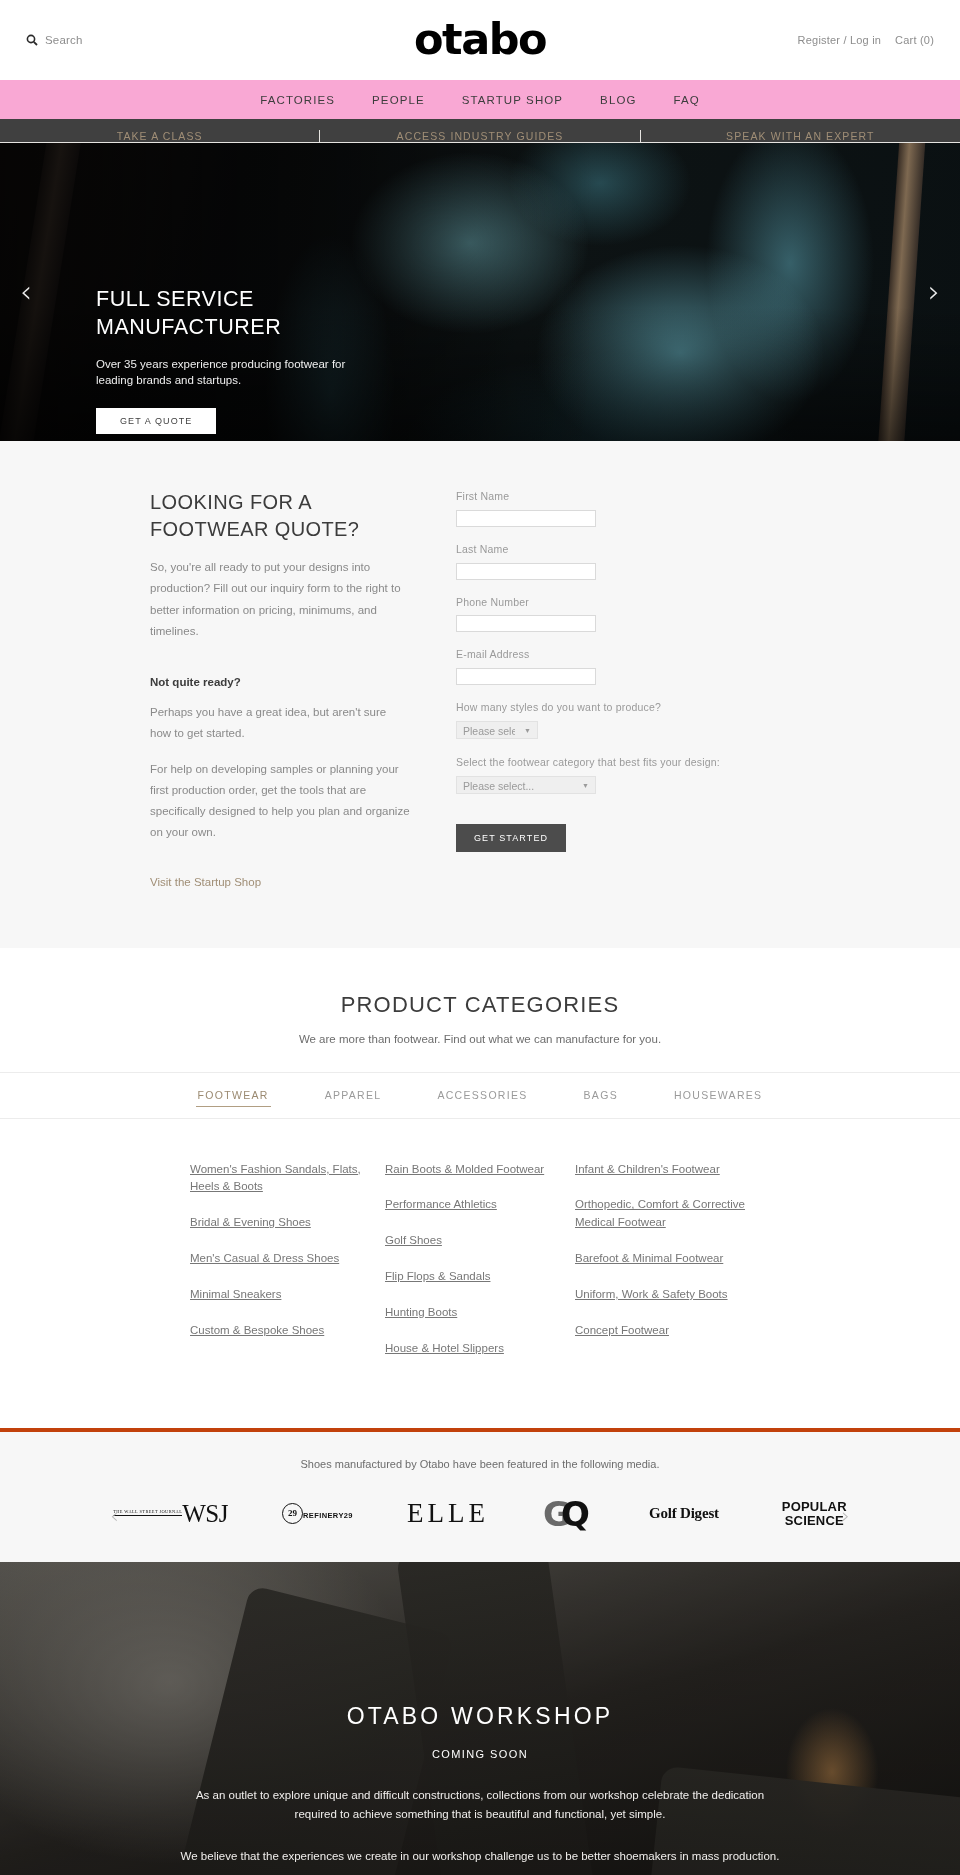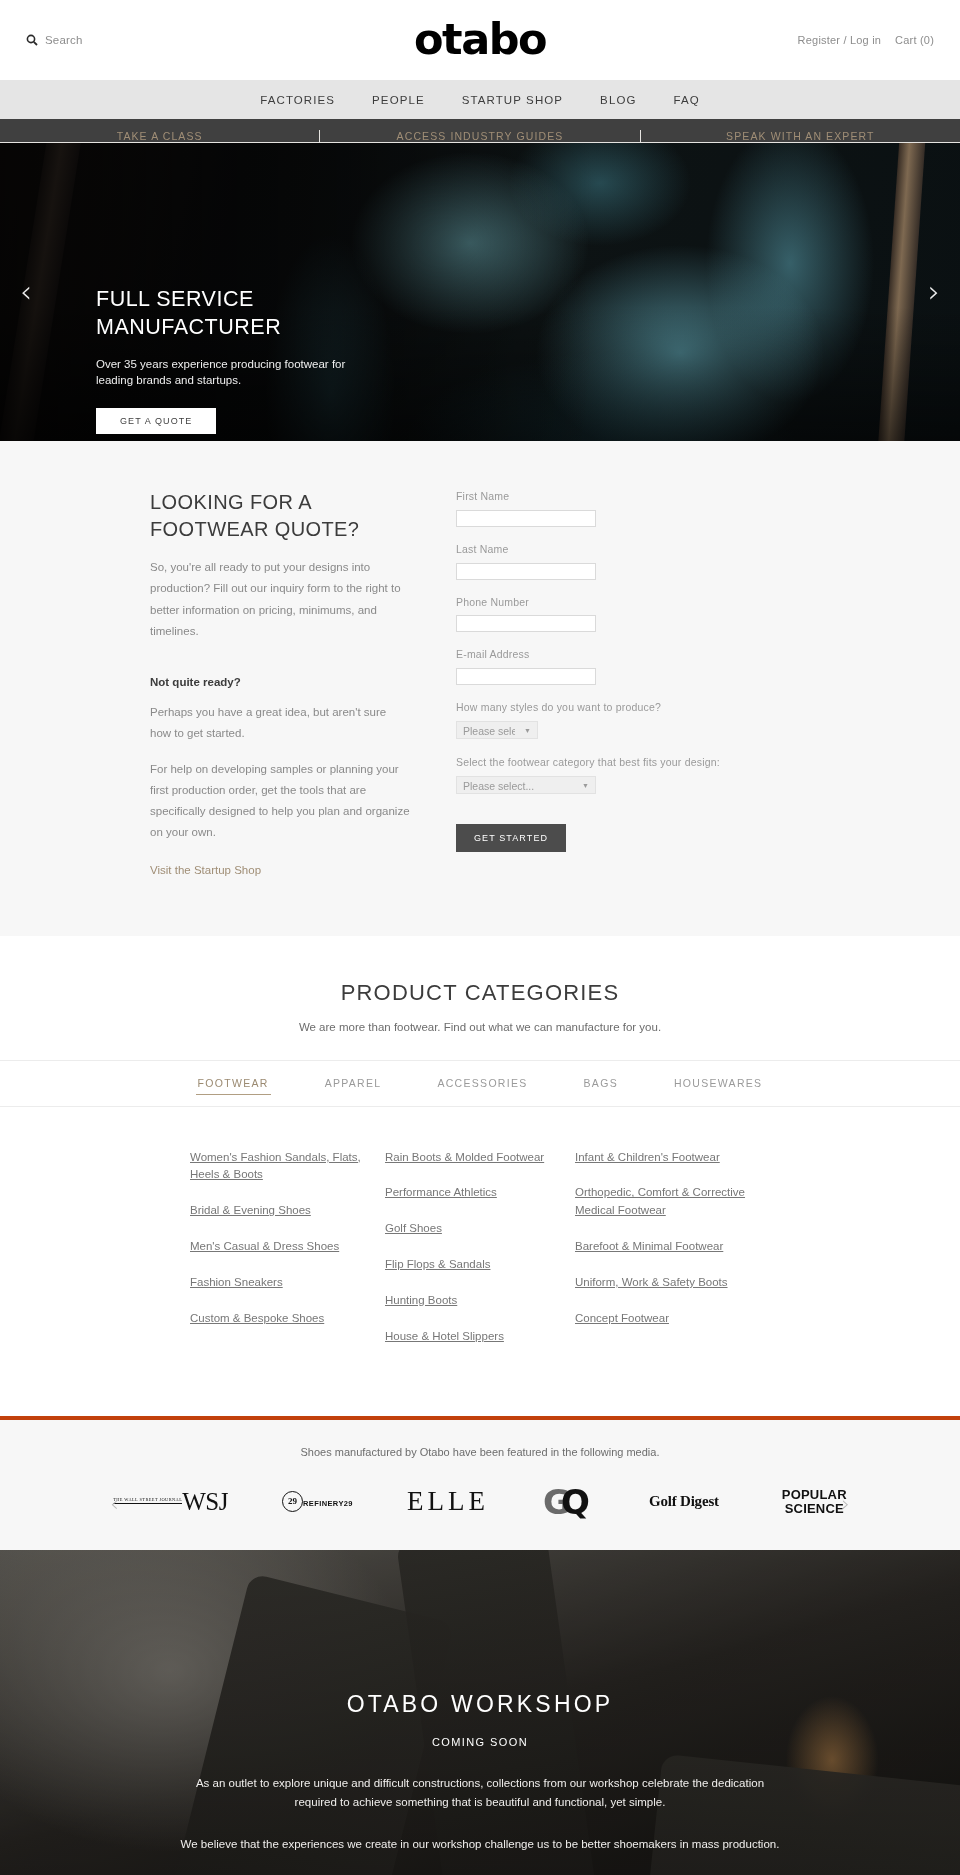--- a/index.html
+++ b/index.html
@@ -51,21 +51,21 @@
     display: flex;
     align-items: center;
     gap: 14px;
     font-size: 11px;
     color: #8d8d8d;
   }
   .acct span { letter-spacing: .2px; }
 
   
   .nav {
-    background: #e5e5e5;
+    background: #f9a8d4;
     height: 39px;
     display: flex;
     align-items: center;
     justify-content: center;
     gap: 37px;
   }
   .nav a {
     font-size: 11.5px;
     color: #3d3d3d;
     letter-spacing: 1.1px;
@@ -204,21 +204,21 @@
     color: #8a8a8a;
   }
   .quote-sub {
     margin-top: 34px;
     font-size: 11.5px;
     font-weight: bold;
     color: #3c3c3c;
   }
   .quote-link {
     display: inline-block;
-    margin-top: 20px;
+    margin-top: 32px;
     font-size: 11.5px;
     color: #a08e76;
     text-decoration: none;
   }
   .quote-right { width: 320px; padding-left: 6px; }
   .fl {
     display: block;
     font-size: 10.5px;
     color: #9a9a9a;
     margin-bottom: 5px;
@@ -547,21 +547,21 @@
       <div class="pc-tab">APPAREL</div>
       <div class="pc-tab">ACCESSORIES</div>
       <div class="pc-tab">BAGS</div>
       <div class="pc-tab">HOUSEWARES</div>
     </div>
     <div class="pc-cols">
       <ul class="pc-col">
         <li>Women's Fashion Sandals, Flats, Heels &amp; Boots</li>
         <li>Bridal &amp; Evening Shoes</li>
         <li>Men's Casual &amp; Dress Shoes</li>
-        <li>Fashion Sneakers</li>
+        <li>Minimal Sneakers</li>
         <li>Custom &amp; Bespoke Shoes</li>
       </ul>
       <ul class="pc-col">
         <li>Rain Boots &amp; Molded Footwear</li>
         <li>Performance Athletics</li>
         <li>Golf Shoes</li>
         <li>Flip Flops &amp; Sandals</li>
         <li>Hunting Boots</li>
         <li>House &amp; Hotel Slippers</li>
       </ul>

